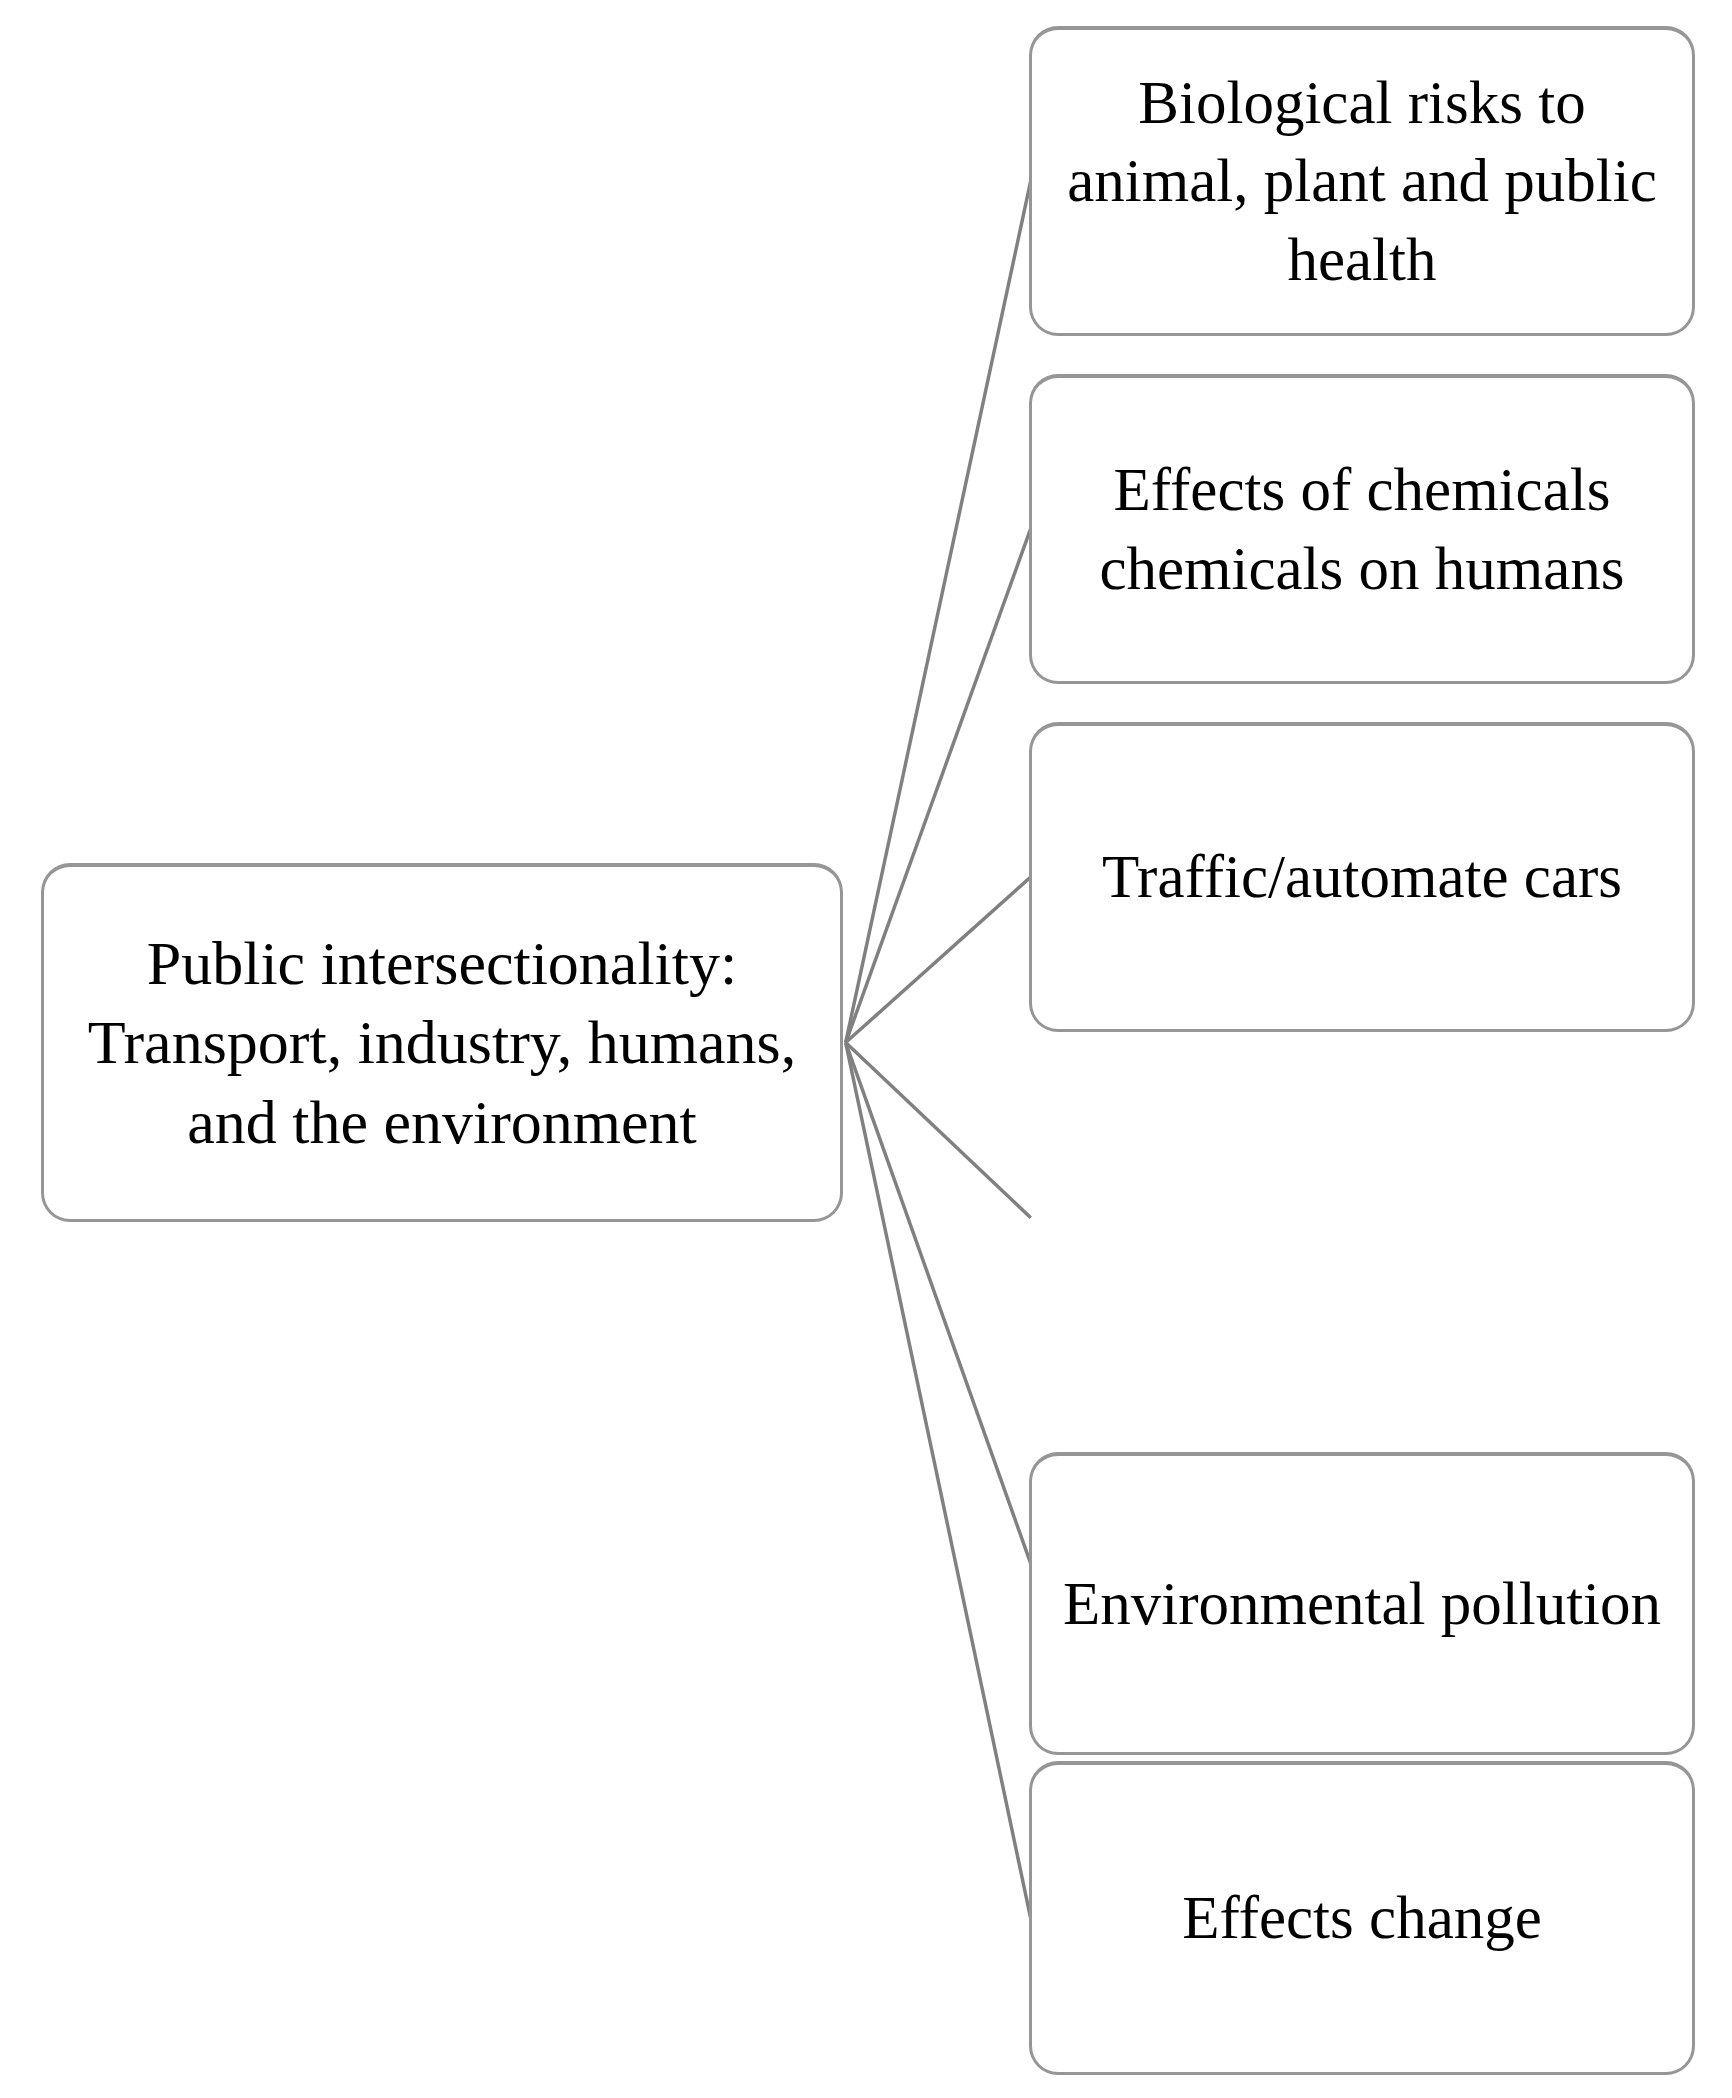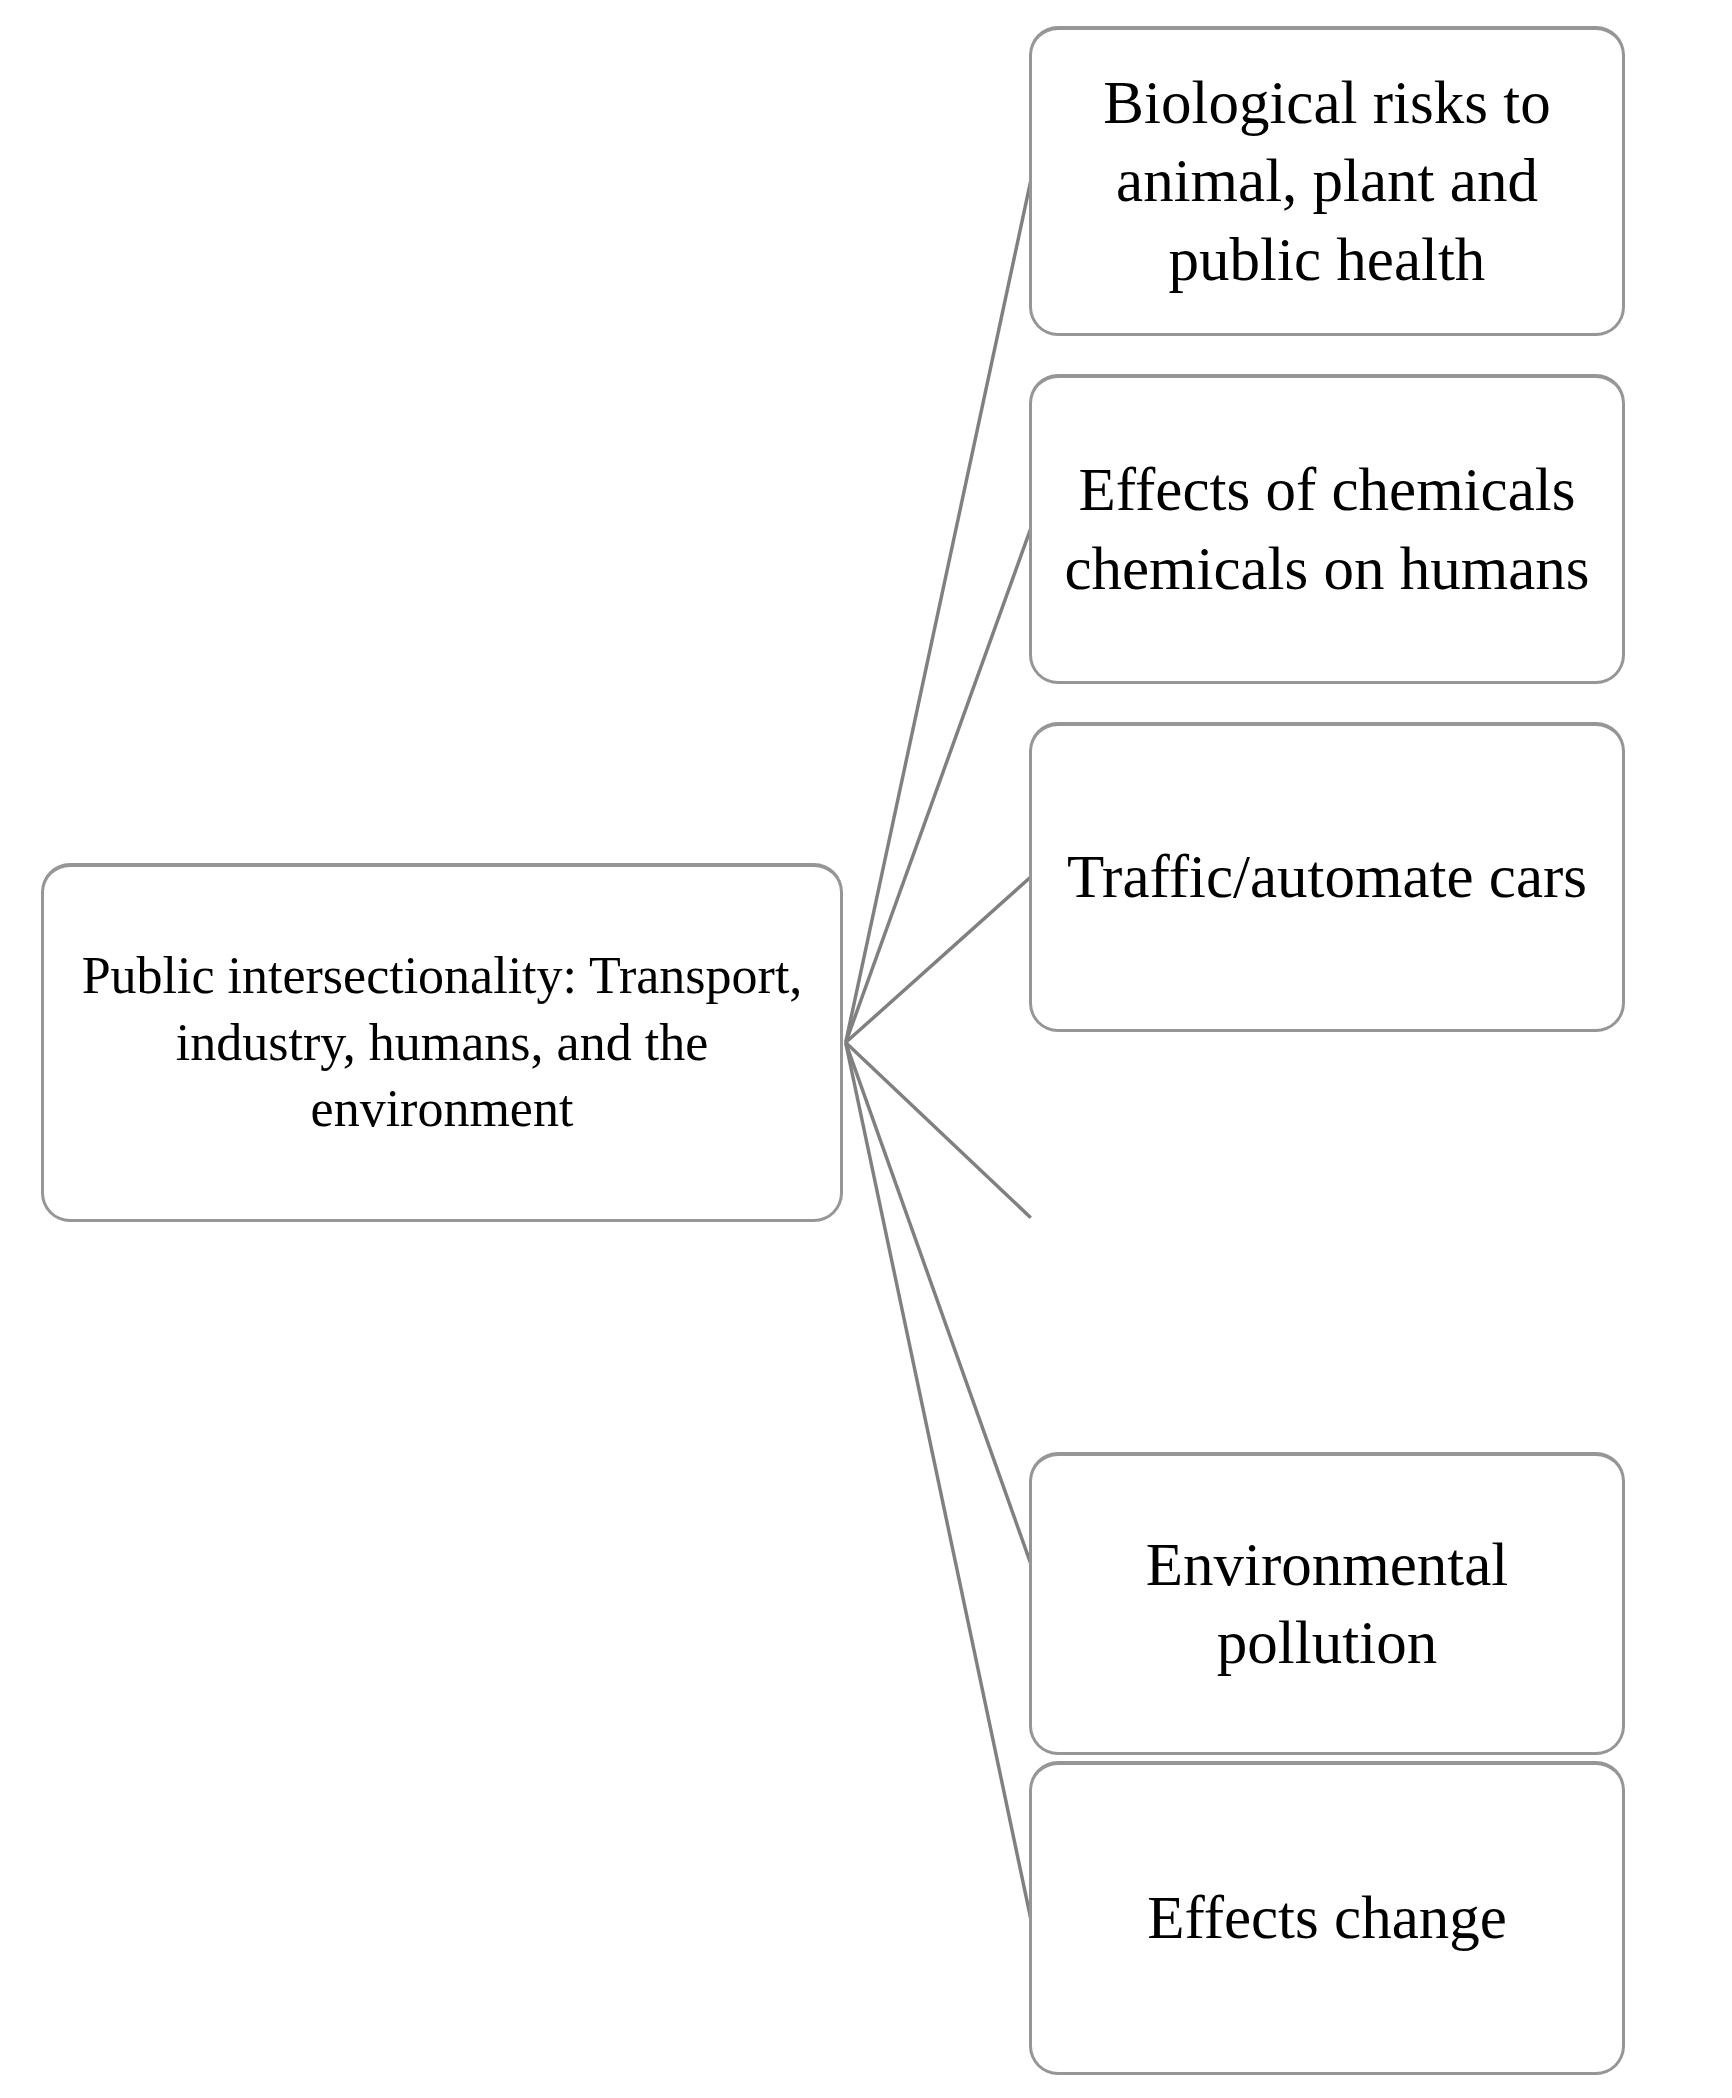--- a/index.html
+++ b/index.html
@@ -40,25 +40,25 @@
   }
   .node .label {
     display: block;
     width: 100%;
   }
   #center-node {
     left: 41px;
     top: 863px;
     width: 802px;
     height: 359px;
-    font-size: 52px;
+    font-size: 62px;
   }
   .leaf {
     left: 1029px;
-    width: 596px;
+    width: 666px;
     font-size: 61px;
   }
   #node-0 { top: 26px;   height: 310px; }
   #node-1 { top: 374px;  height: 310px; }
   #node-2 { top: 722px;  height: 310px; }
   #node-3 { top: 1066px; height: 303px; }
   #node-4 { top: 1412px; height: 303px; margin-top: 40px; }
   #node-5 { top: 1761px; height: 314px; }
 </style>
 </head>

